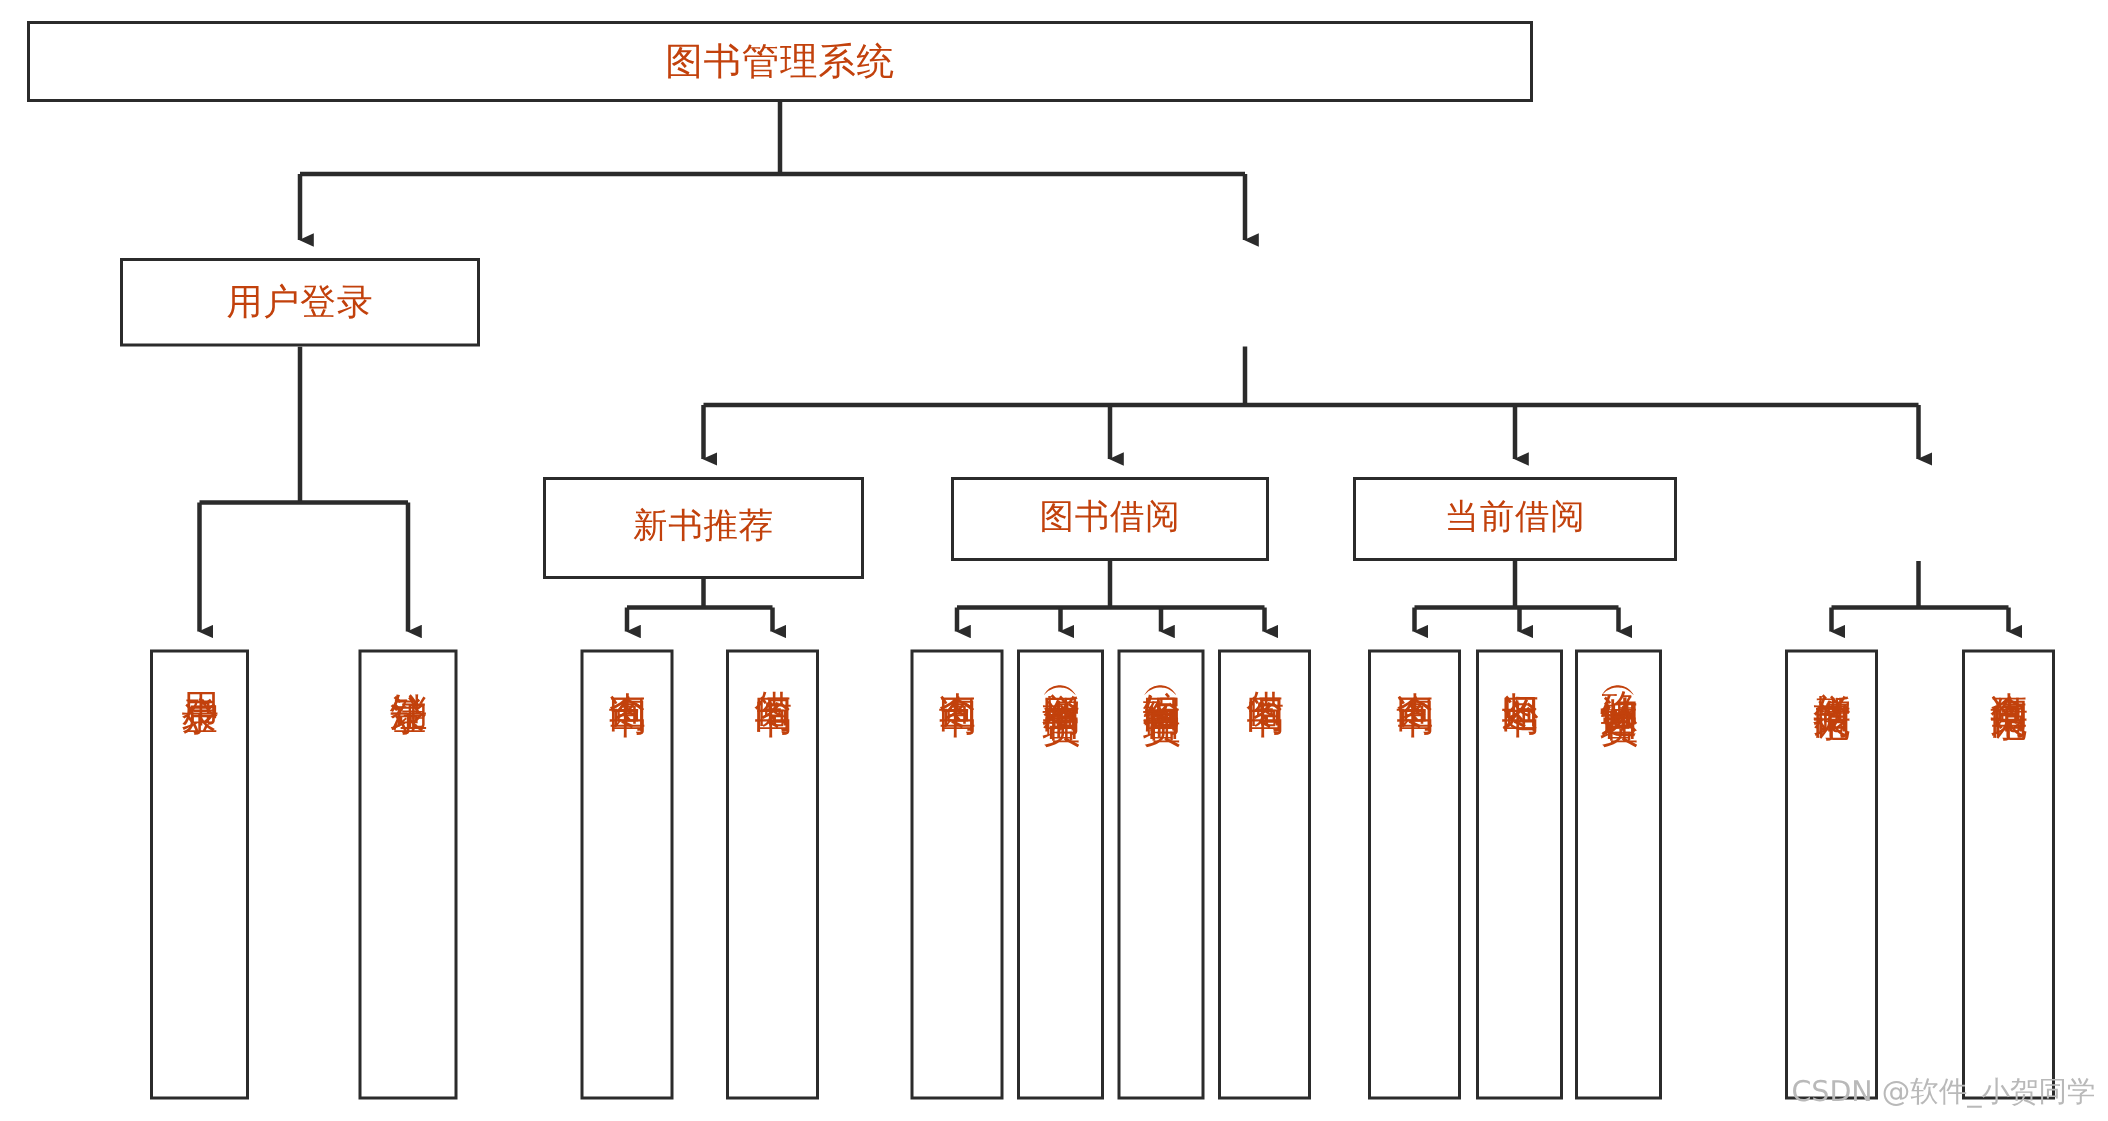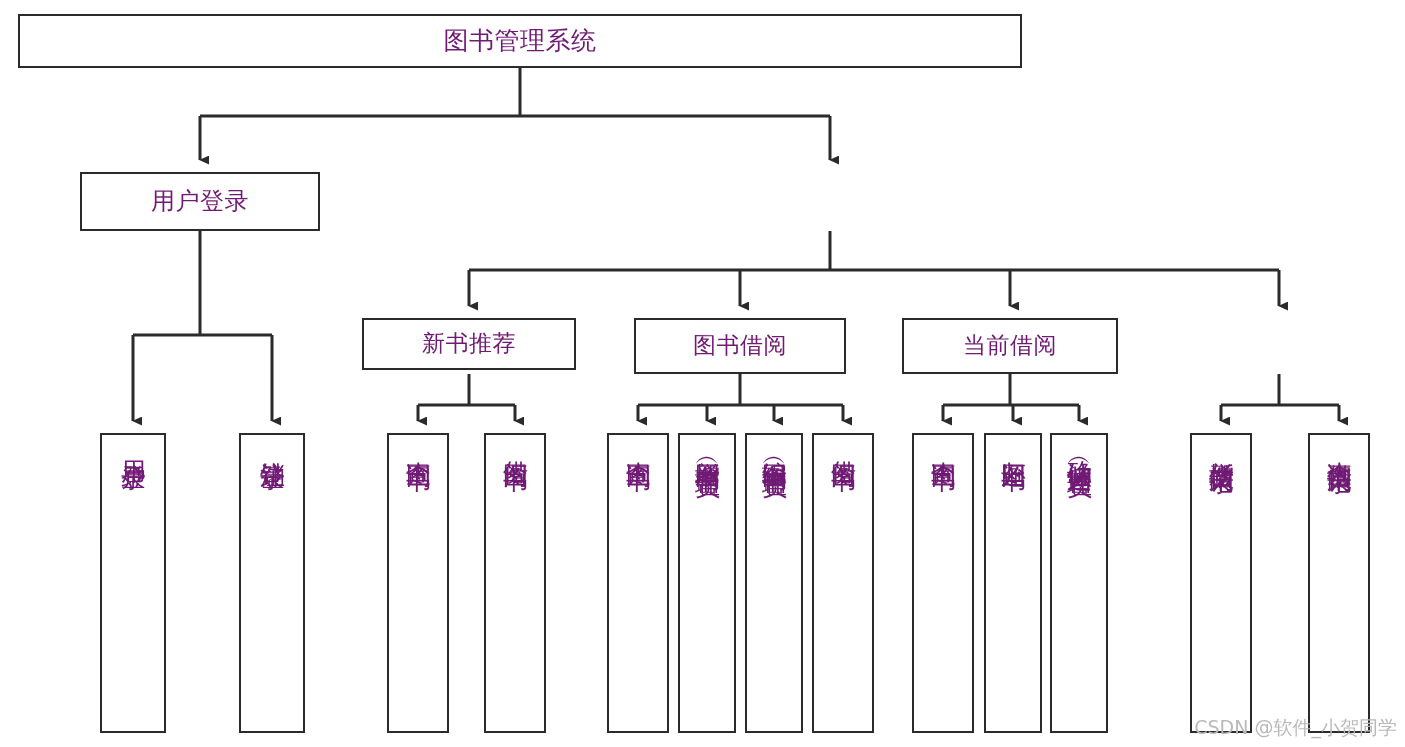--- a/index.html
+++ b/index.html
@@ -30,21 +30,21 @@
     position: absolute;
     box-sizing: border-box;
     background: #ffffff;
     border: 2px solid #2b2b2b;
     display: flex;
     align-items: center;
     justify-content: center;
     z-index: 2;
   }
   .node .node-label {
-    color: #701a75;
+    color: #c2410c;
     text-align: right;
     line-height: 1.18;
     letter-spacing: 0.5px;
   }
   .node-root .node-label { font-size: 25px; }
   .node-level2 .node-label { font-size: 24px; }
   .node-level3 .node-label { font-size: 23px; }
   
   .node-leaf {
     align-items: flex-start;
@@ -127,21 +127,21 @@
   </svg>
 
   <div class="node node-root" style="left: 18px; top: 14px; width: 1004px; height: 54px;">
     <span class="node-label">图书管理系统</span>
   </div>
 
   <div class="node node-level2" style="left: 80px; top: 172px; width: 240px; height: 59px;">
     <span class="node-label">用户登录</span>
   </div>
 
-  <div class="node node-level3" style="left: 362px; top: 318px; width: 214px; height: 52px;">
+  <div class="node node-level3" style="left: 362px; top: 318px; width: 214px; height: 68px;">
     <span class="node-label">新书推荐</span>
   </div>
   <div class="node node-level3" style="left: 902px; top: 318px; width: 216px; height: 56px;">
     <span class="node-label">当前借阅</span>
   </div>
   <div class="node node-level3" style="left: 634px; top: 318px; width: 212px; height: 56px;">
     <span class="node-label">图书借阅</span>
   </div>
 
   <div class="node node-leaf" style="left: 100px; top: 433px; width: 66px; height: 300px;">

